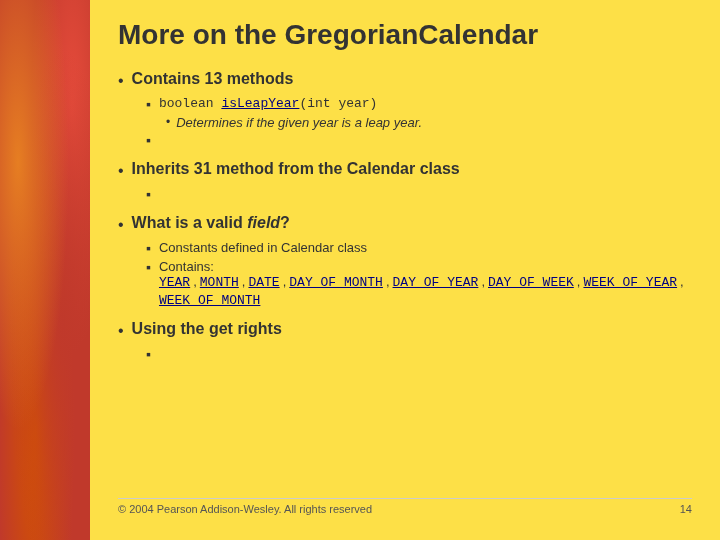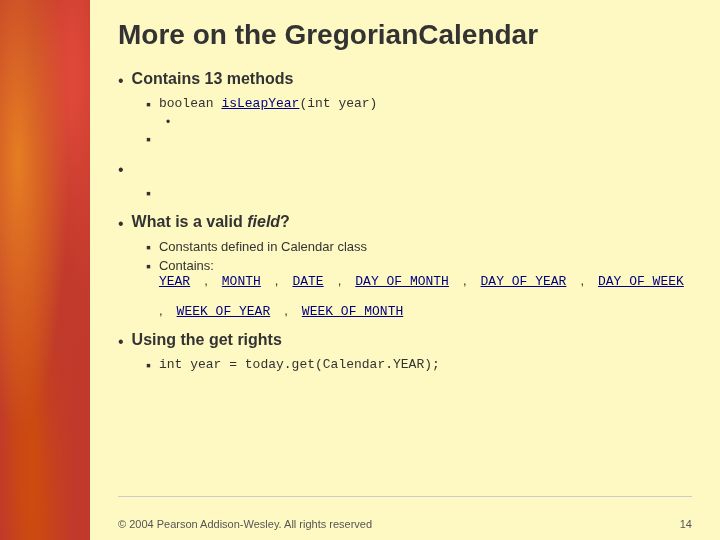--- a/index.html
+++ b/index.html
@@ -28,21 +28,21 @@
       background:
         radial-gradient(ellipse at 20% 30%, #e67e22 0%, transparent 50%),
         radial-gradient(ellipse at 70% 60%, #c0392b 0%, transparent 60%),
         radial-gradient(ellipse at 40% 80%, #d35400 0%, transparent 50%),
         radial-gradient(ellipse at 80% 20%, #e74c3c 0%, transparent 40%);
       background-color: #c0392b;
     }
 
     .main-content {
       flex: 1;
-      background: #fef9c3;
+      background: #fde047;
       display: flex;
       flex-direction: column;
       padding: 18px 28px 10px 28px;
       position: relative;
     }
 
     .slide-title {
       font-size: 28px;
       font-weight: bold;
       color: #333333;
@@ -125,36 +125,36 @@
       color: #000080;
       margin-top: 32px;
     }
 
     .bold-label {
       font-weight: normal;
     }
 
     .footer {
       position: absolute;
-      bottom: 10px;
+      bottom: 25px;
       left: 28px;
       right: 28px;
       display: flex;
       justify-content: space-between;
       font-size: 11px;
       color: #555;
       border-top: 1px solid #ccc;
-      padding-top: 21px;
+      padding-top: 4px;
     }
 
     .examples-line {
       display: flex;
       flex-wrap: wrap;
       align-items: baseline;
-      gap: 14px;
+      gap: 3px;
       font-size: 13px;
       color: #333;
     }
 
     .examples-line span.mono-link {
       font-family: 'Courier New', Courier, monospace;
       text-decoration: underline;
       color: #000080;
       font-size: 13px;
     }
@@ -182,31 +182,33 @@
     <div class="sub-bullets">
 
       <div class="sub-bullet">
         <span class="sub-bullet-marker">▪</span>
         <span class="sub-bullet-text mono">
           boolean <span class="underline-link">isLeapYear</span>(int year)
         </span>
       </div>
       <div class="sub-sub-bullet">
         <span class="sub-sub-marker">•</span>
-      </div>
-
-      <div class="sub-bullet">
-        <span class="sub-bullet-marker">▪</span>
-      </div>
-    </div>
-  </div>
-
-  <div class="bullet-section section-gap">
-    <div class="main-bullet">
-      <span class="bullet-dot">•</span>
+        <span class="sub-sub-text">Determines if the given year is a leap year.</span>
+      </div>
+
+      <div class="sub-bullet">
+        <span class="sub-bullet-marker">▪</span>
+      </div>
+    </div>
+  </div>
+
+  <div class="bullet-section section-gap">
+    <div class="main-bullet">
+      <span class="bullet-dot">•</span>
+      <span class="main-bullet-text">Inherits 31 method from the Calendar class</span>
     </div>
     <div class="sub-bullets">
       <div class="sub-bullet">
         <span class="sub-bullet-marker">▪</span>
       </div>
     </div>
   </div>
 
   <div class="bullet-section section-gap">
     <div class="main-bullet">
@@ -245,21 +247,20 @@
   </div>
 
   <div class="bullet-section section-gap">
     <div class="main-bullet">
       <span class="bullet-dot">•</span>
       <span class="main-bullet-text">Using the get rights</span>
     </div>
     <div class="sub-bullets">
       <div class="sub-bullet">
         <span class="sub-bullet-marker">▪</span>
-        <span class="sub-bullet-text mono">int year = today.get(Calendar.YEAR);</span>
       </div>
     </div>
   </div>
 
   <div class="footer">
     <span>© 2004 Pearson Addison-Wesley. All rights reserved</span>
     <span>14</span>
   </div>
 
 </div>

